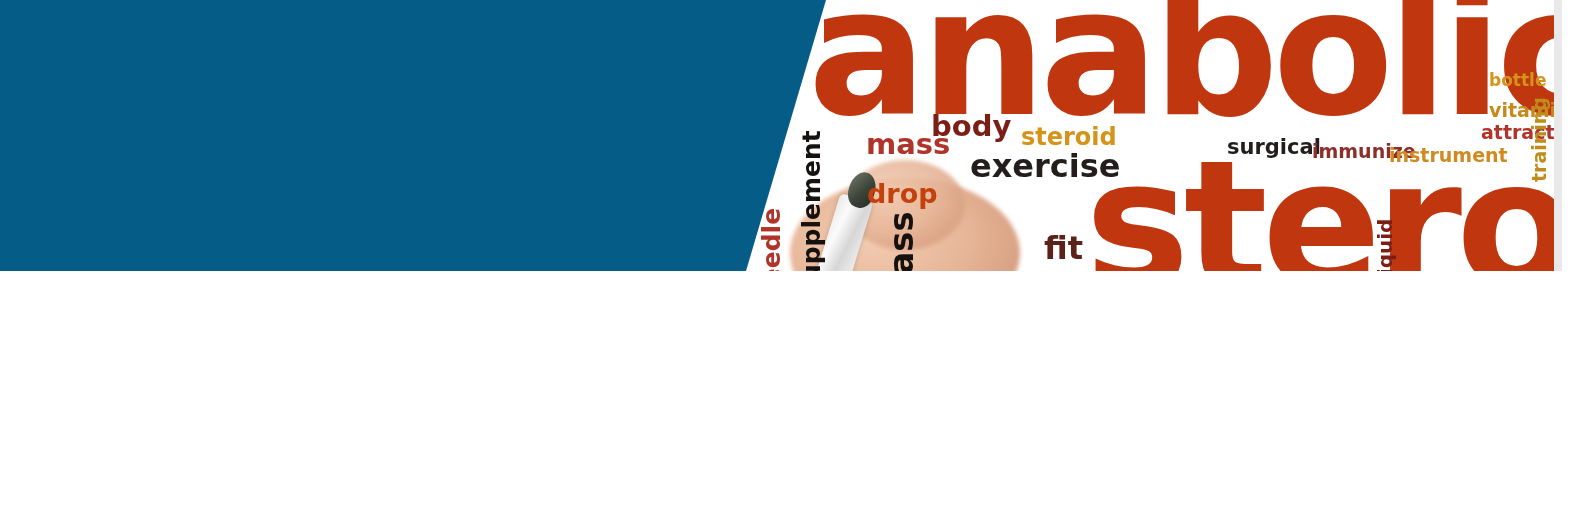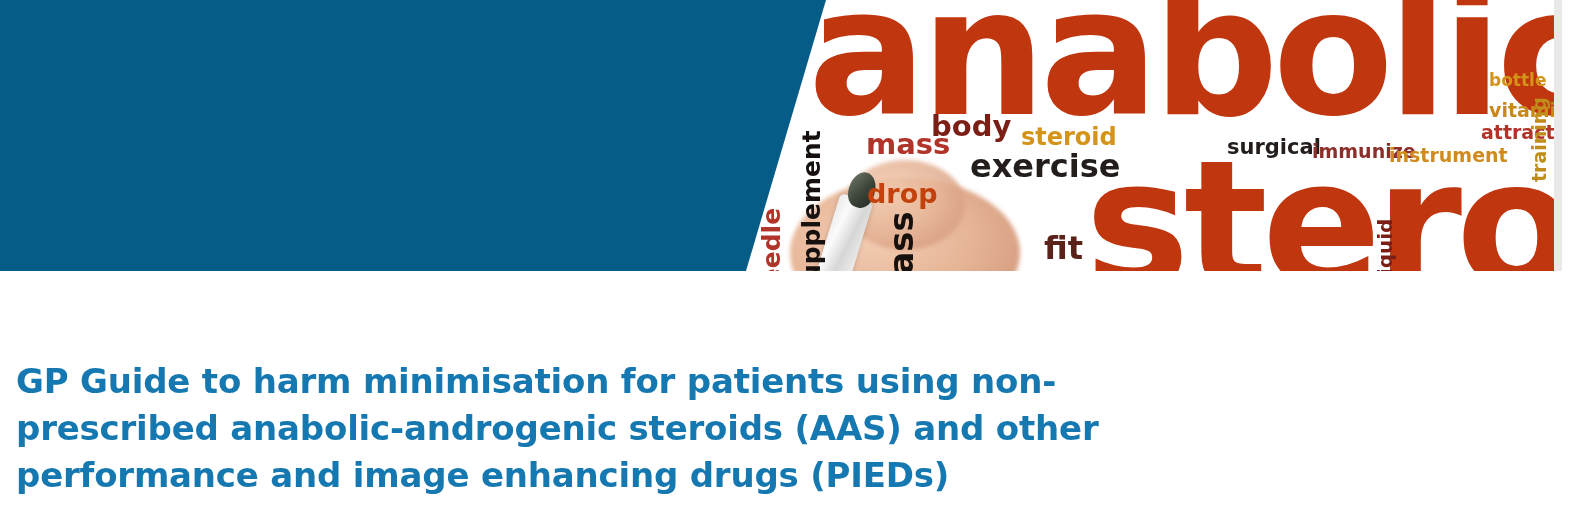--- a/index.html
+++ b/index.html
@@ -152,15 +152,14 @@
       <div class="cw vert" style="left:1549px; top:163px; font-size:19px; color:#BF8D1C;">training</div>
 
       <div class="cw vert" style="left:1395px; top:262px; font-size:20px; color:#7B1F16;">liquid</div>
 
       <div id="right-edge-strip"></div>
     </div>
 
     <div id="teal-panel"></div>
   </div>
 
-  <h1 id="title">GP Guide to harm minimisation for patients using non-prescribed anabolic-androgenic steroids (AAS) and other performance and image enhancing drugs (PIEDs)</h1>
 
 </div>
 
 </body></html>

